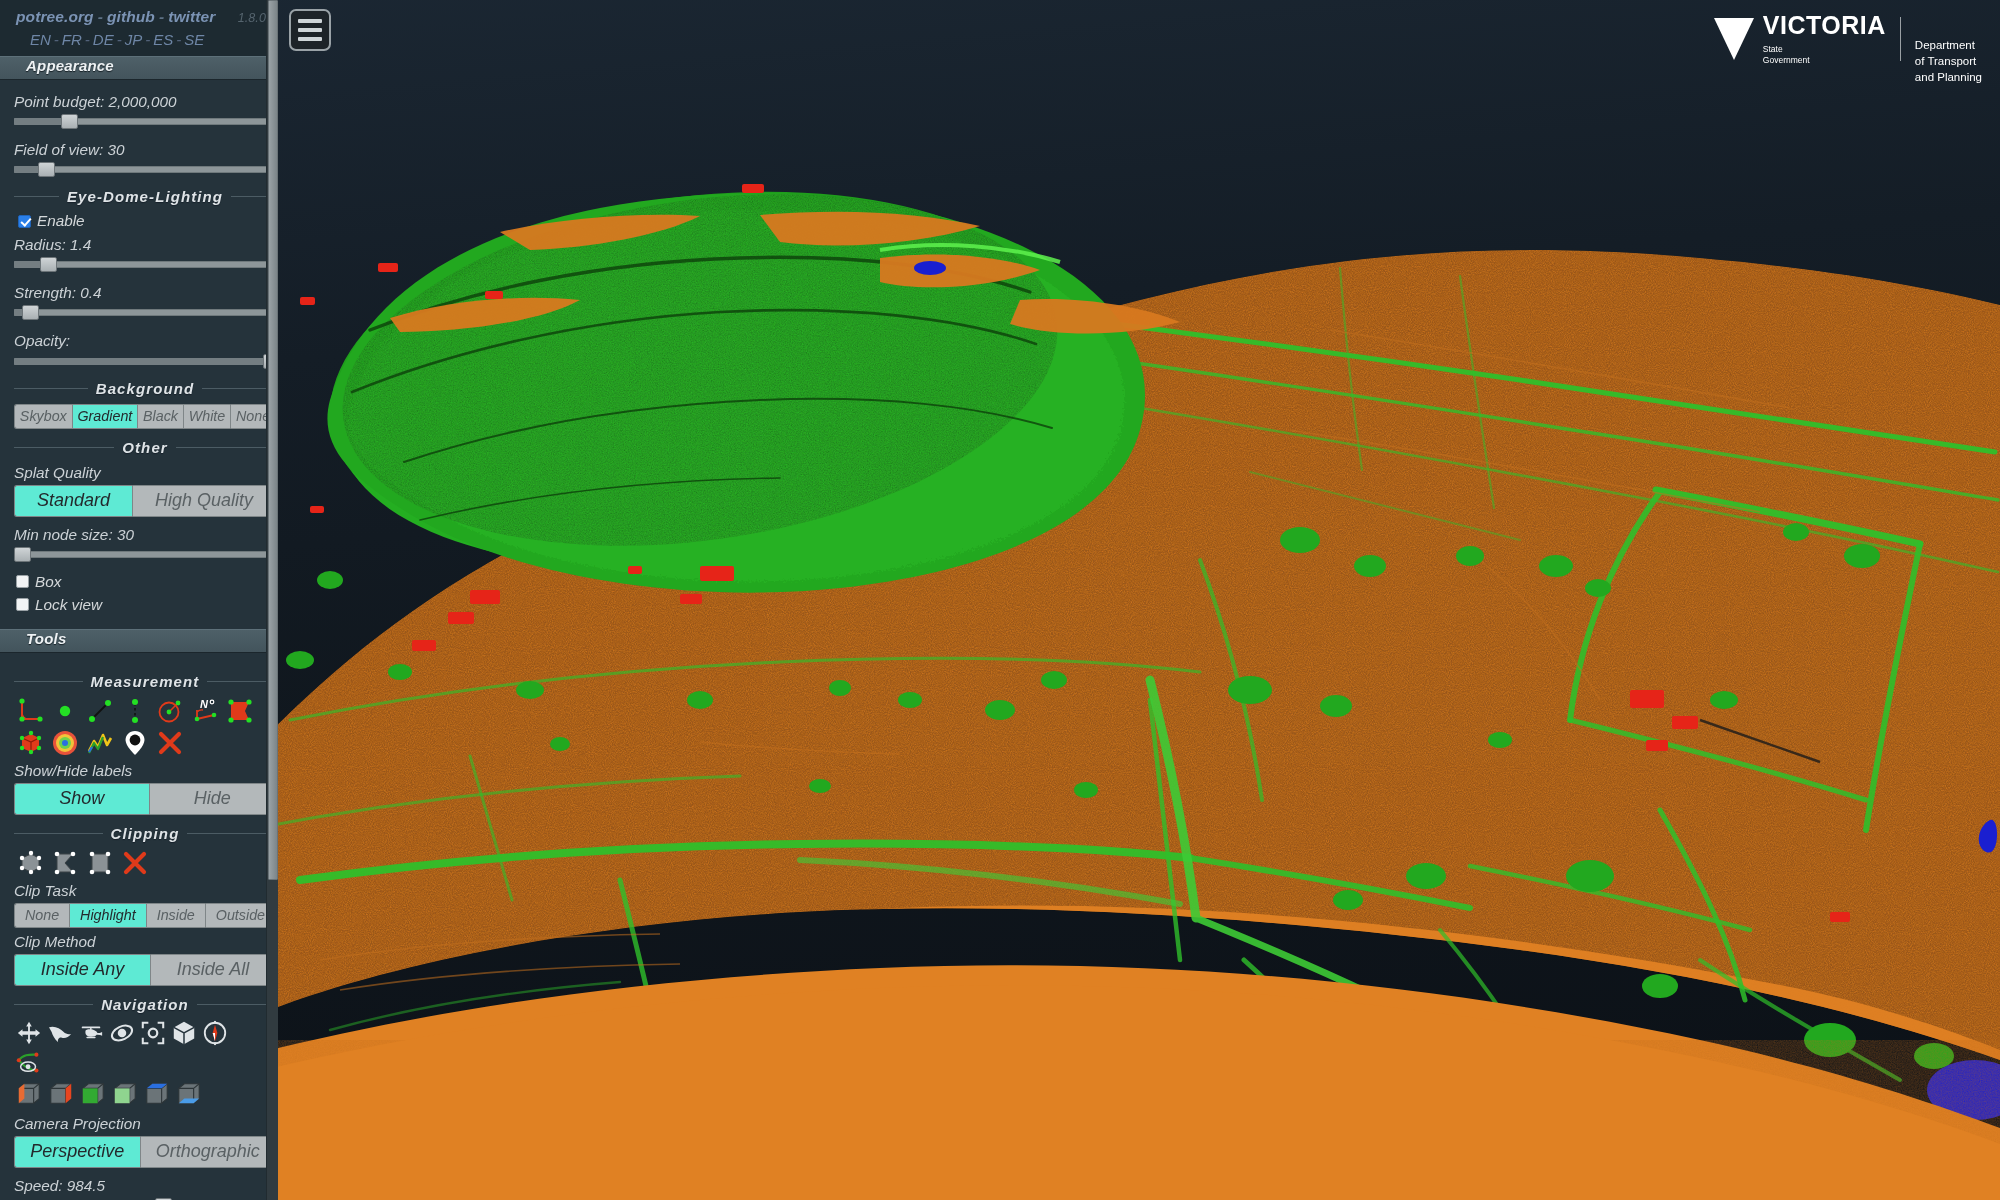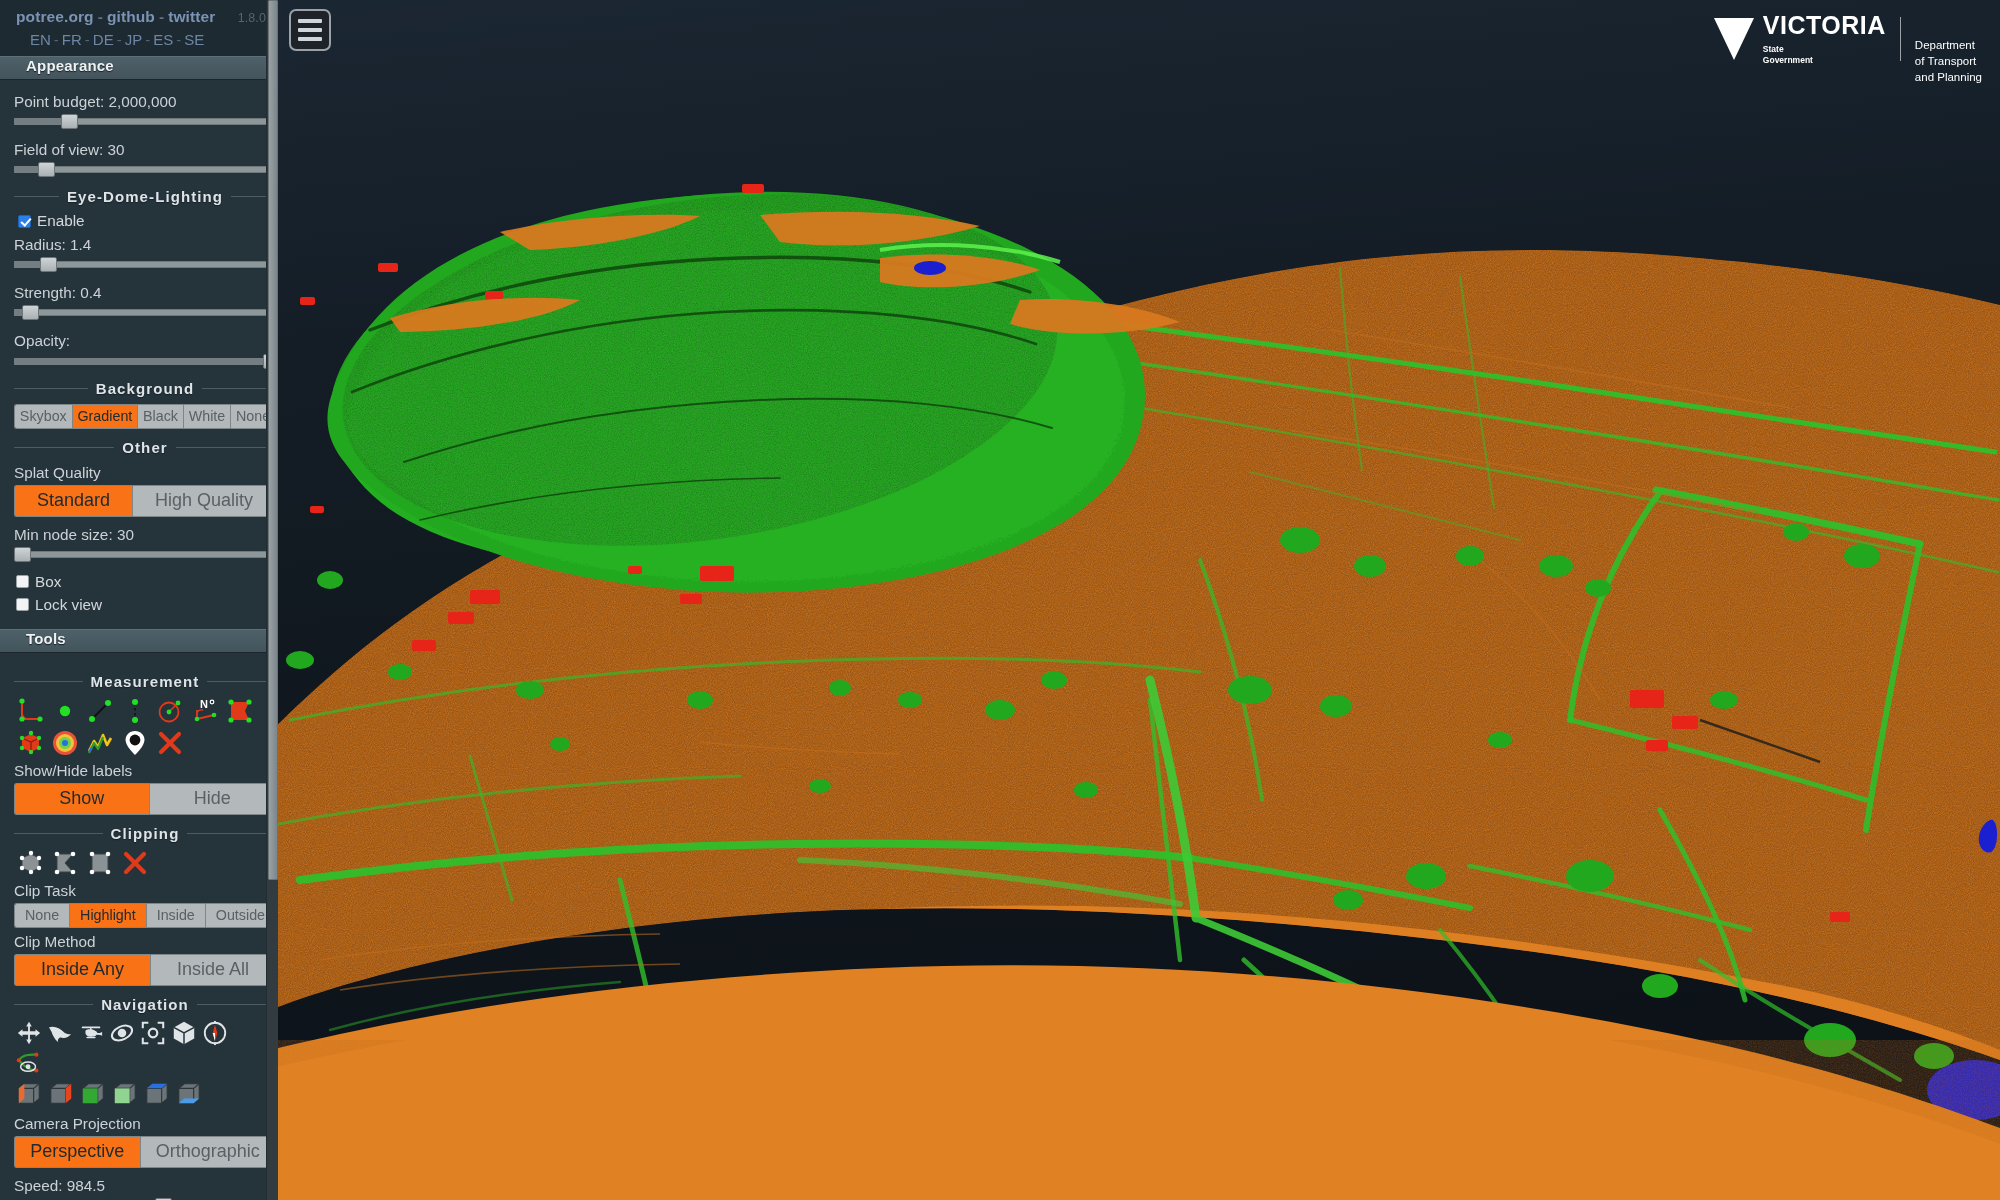--- a/index.html
+++ b/index.html
@@ -23,21 +23,21 @@
 
   
   #sidebar {
     position: absolute; left: 0; top: 0; width: 278px; height: 1200px;
     background: #25333b;
     color: #d4d8da;
     font-size: 15.5px;
     overflow: hidden;
     z-index: 40;
   }
-  #sidebar-inner { width: 278px; height: 1008px; position: relative; }
+  #sidebar-inner { width: 278px; height: 1008px; position: relative; font-style: italic; }
 
   .sb-head {
     background: #1d2a31;
     padding: 8px 0 6px 0;
   }
   .sb-links {
     text-align: left; padding-left: 16px;
     font-size: 15.5px; font-weight: bold;
     color: #7b93b4; letter-spacing: .1px;
     display: flex; align-items: baseline;
@@ -112,21 +112,21 @@
   .btngroup { display: flex; margin: 2px 0 4px 0; }
   .btngroup .bt {
     flex: 1 1 auto; text-align: center;
     font-size: 14.3px; padding: 3px 2px 4px 2px;
     background: #b3b8ba; color: #5a6164;
     border: 1px solid #7f8688; border-right-width: 0;
     cursor: pointer; white-space: nowrap;
   }
   .btngroup .bt:first-child { border-radius: 3px 0 0 3px; }
   .btngroup .bt:last-child { border-right-width: 1px; border-radius: 0 3px 3px 0; }
-  .btngroup .bt.sel { background: #f97316; color: #232a2d; }
+  .btngroup .bt.sel { background: #5eead4; color: #232a2d; }
   .btngroup.two .bt { padding: 4px 2px 5px 2px; font-size: 18px; text-align: center; }
 
   
   .iconrow { display: flex; gap: 7px; align-items: center; margin: 4px 0 4px 2px; flex-wrap: nowrap; }
   .icn { width: 28px; height: 28px; flex: 0 0 28px; cursor: pointer; }
   .icn svg { display: block; width: 28px; height: 28px; }
   .icn.sm { width: 26px; height: 26px; flex: 0 0 26px; }
   .icn.sm svg { width: 26px; height: 26px; }
 
   
@@ -153,21 +153,21 @@
     position: absolute; right: 18px; top: 10px; height: 58px;
     z-index: 50; display: flex; align-items: center; gap: 14px;
   }
   .vic-left { display: flex; align-items: center; gap: 7px; }
   .vic-tri { width: 44px; height: 46px; }
   .vic-words { display: flex; flex-direction: column; line-height: 1; }
   .vic-name {
     color: #fff; font-weight: bold; font-size: 25px; letter-spacing: .5px;
     font-family: "Liberation Sans", sans-serif;
   }
-  .vic-sub { color: #fff; font-size: 8.5px; font-weight: bold; line-height: 1.25; margin-top: 6px; }
+  .vic-sub { color: #fff; font-size: 8.5px; font-weight: normal; line-height: 1.25; margin-top: 6px; }
   .vic-div { width: 1px; height: 44px; background: #9aa0a4; }
   .vic-dept { color: #fff; font-size: 11.5px; line-height: 1.42; margin-top: 44px; }
 </style>
 </head>
 <body>
 
 <div id="app">
 
   <div id="viewport">
     <svg class="cloud-layer" viewBox="0 0 2000 1200" preserveAspectRatio="none">

